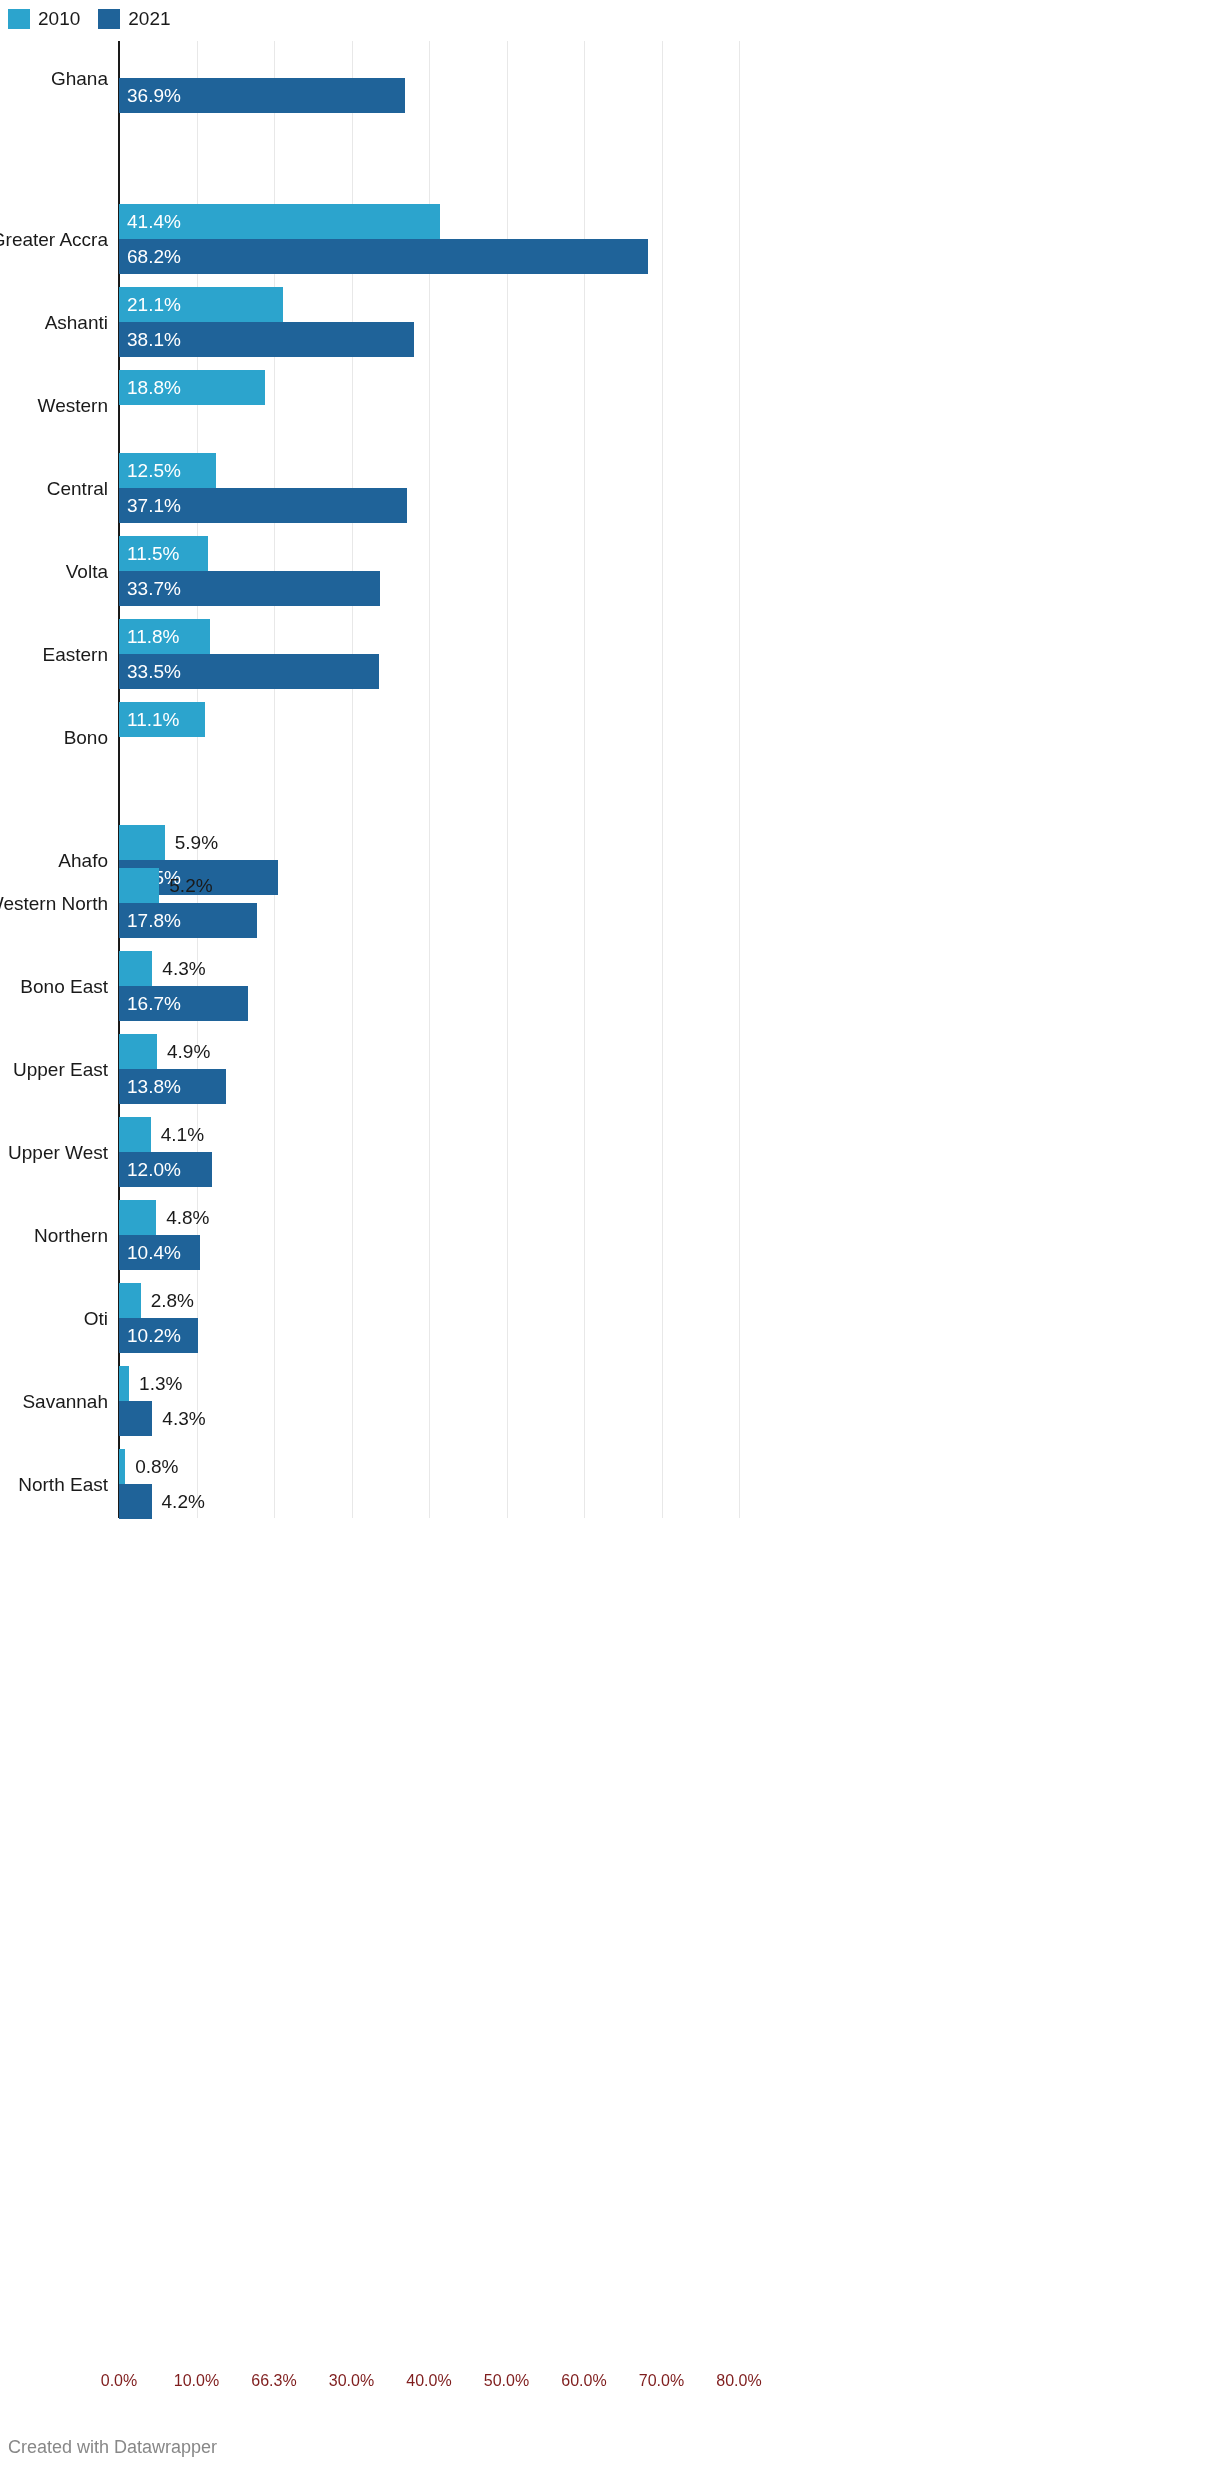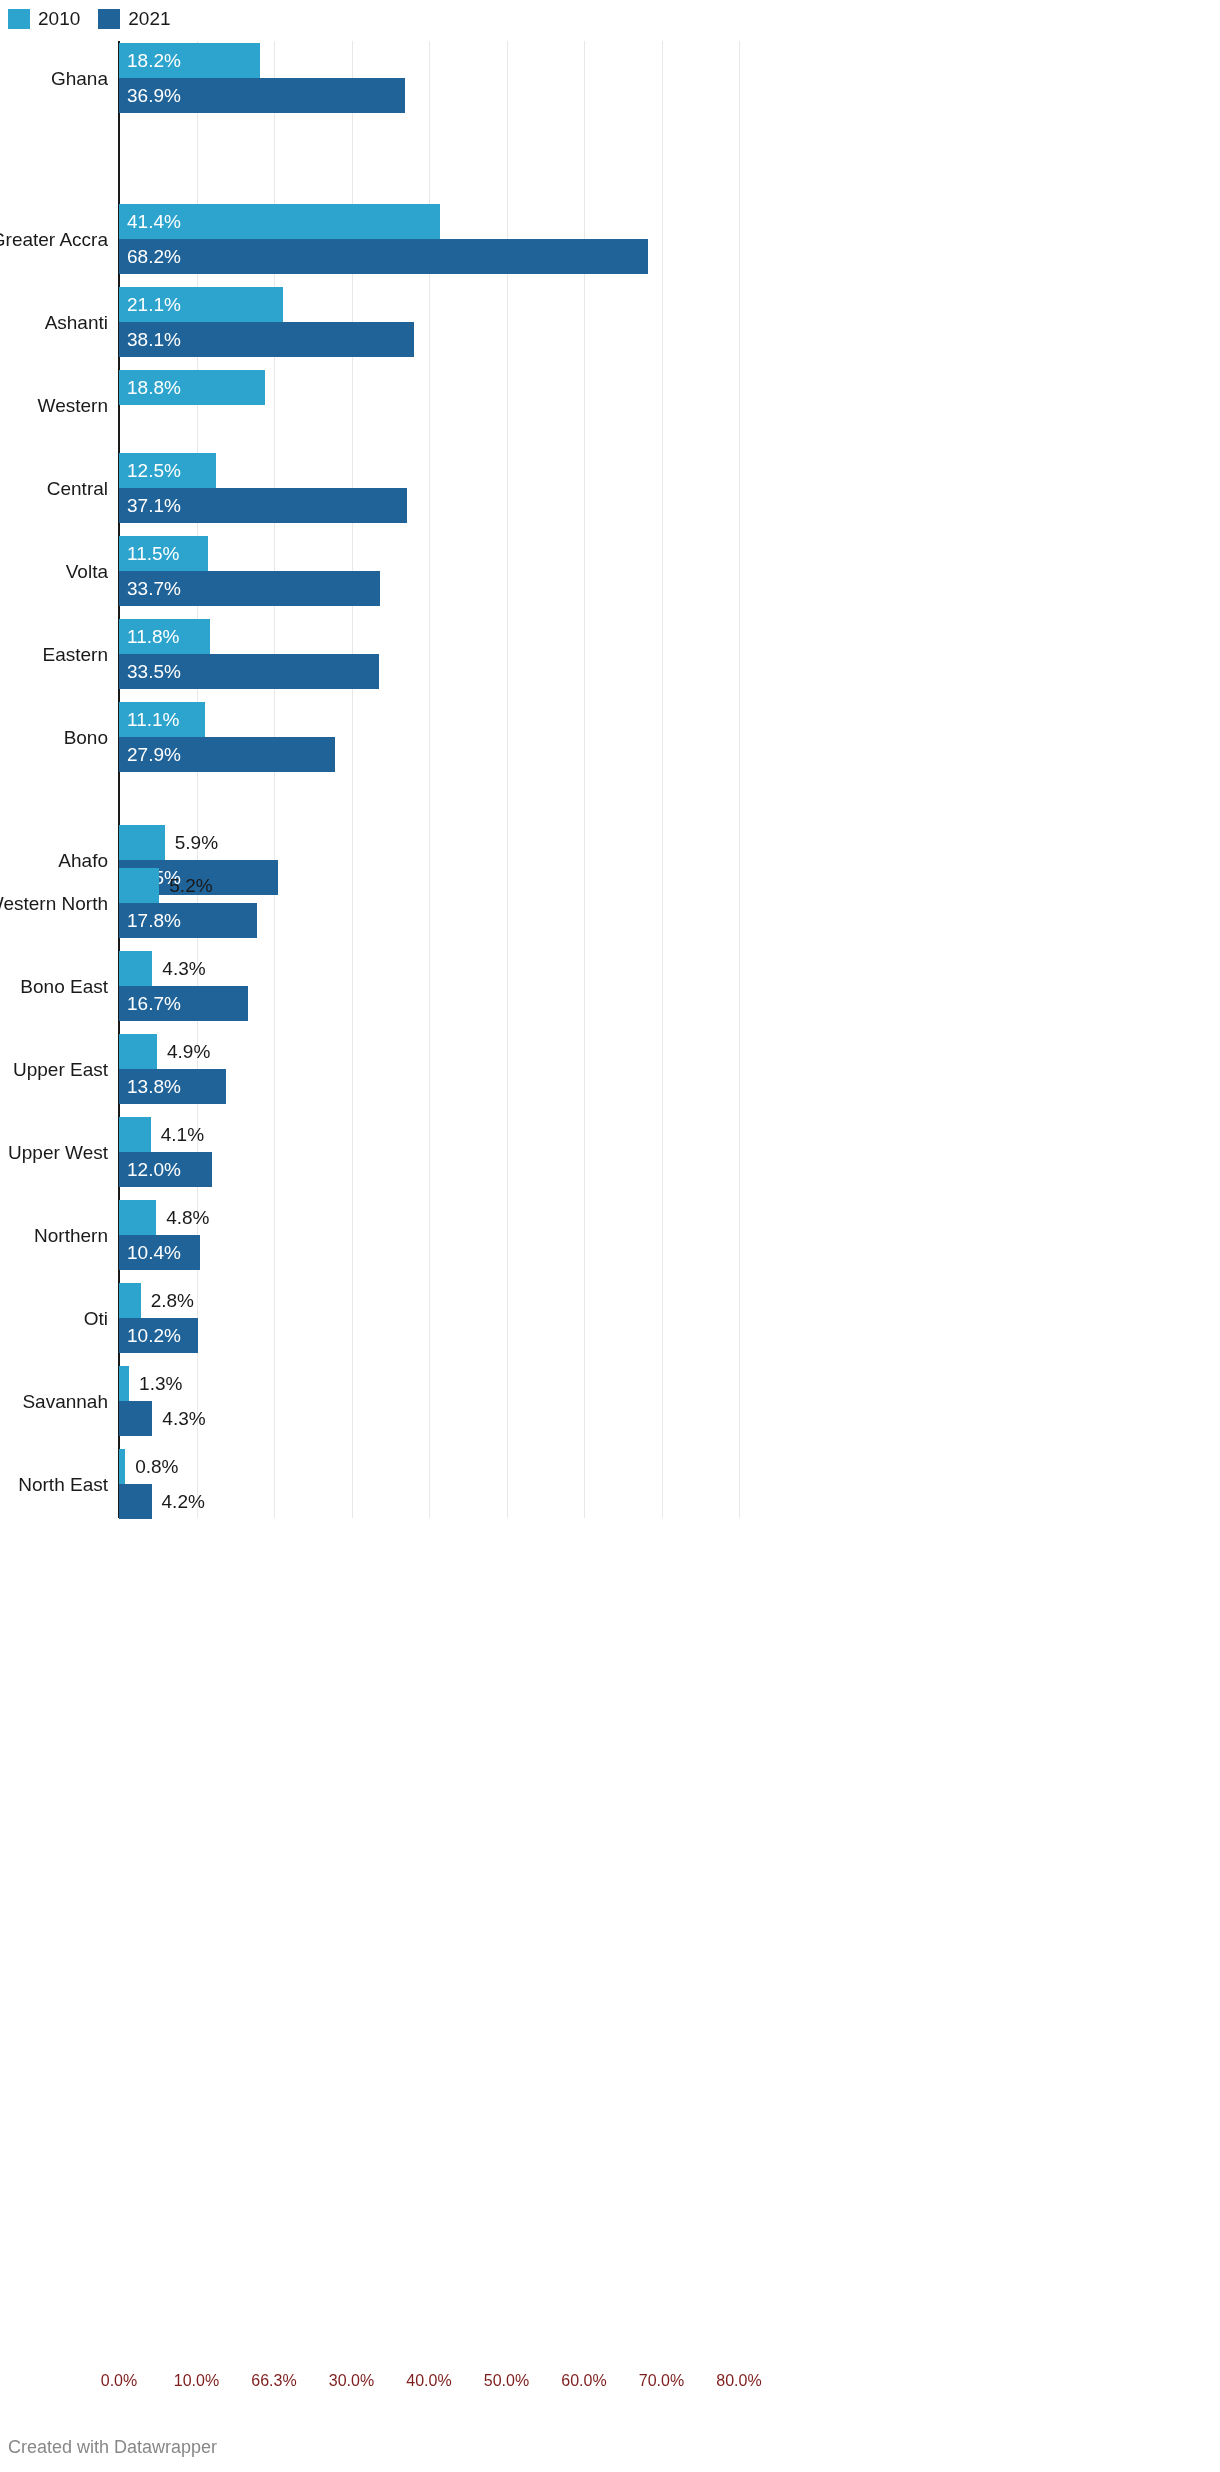--- a/index.html
+++ b/index.html
@@ -168,24 +168,20 @@
       <div class="gridline" style="left: 429px;"></div>
       <div class="gridline" style="left: 506.5px;"></div>
       <div class="gridline" style="left: 584px;"></div>
       <div class="gridline" style="left: 661.5px;"></div>
       <div class="gridline" style="left: 739px;"></div>
       <div class="axis-baseline"></div>
     </div>
   <div id="rows">
       <div class="row" style="top: 5px; height: 70px;">
         <div class="row-label" style="top: 25px;">Ghana</div>
-        <div class="bar-wrap" style="top: 0px; width: 1000px;">
-          <div class="bar" style="width: 141.05px; background: rgb(44, 164, 205);"></div>
-          <div class="bar-value inside">18.2%</div>
-        </div>
         <div class="bar-wrap" style="top: 35px; width: 1000px;">
           <div class="bar" style="width: 285.975px; background: rgb(31, 99, 153);"></div>
           <div class="bar-value inside">36.9%</div>
         </div>
       </div>
       <div class="row" style="top: 166px; height: 70px;">
         <div class="row-label" style="top: 25px;">Greater Accra</div>
         <div class="bar-wrap" style="top: 0px; width: 1000px;">
           <div class="bar" style="width: 320.85px; background: rgb(44, 164, 205);"></div>
           <div class="bar-value inside">41.4%</div>
@@ -244,24 +240,20 @@
         <div class="bar-wrap" style="top: 35px; width: 1000px;">
           <div class="bar" style="width: 259.625px; background: rgb(31, 99, 153);"></div>
           <div class="bar-value inside">33.5%</div>
         </div>
       </div>
       <div class="row" style="top: 664px; height: 70px;">
         <div class="row-label" style="top: 25px;">Bono</div>
         <div class="bar-wrap" style="top: 0px; width: 1000px;">
           <div class="bar" style="width: 86.025px; background: rgb(44, 164, 205);"></div>
           <div class="bar-value inside">11.1%</div>
-        </div>
-        <div class="bar-wrap" style="top: 35px; width: 1000px;">
-          <div class="bar" style="width: 216.225px; background: rgb(31, 99, 153);"></div>
-          <div class="bar-value inside">27.9%</div>
         </div>
       </div>
       <div class="row" style="top: 747px; height: 70px; margin-top: 40px;">
         <div class="row-label" style="top: 25px;">Ahafo</div>
         <div class="bar-wrap" style="top: 0px; width: 1000px;">
           <div class="bar" style="width: 45.725px; background: rgb(44, 164, 205);"></div>
           <div class="bar-value outside" style="left: 55.725px;">5.9%</div>
         </div>
         <div class="bar-wrap" style="top: 35px; width: 1000px;">
           <div class="bar" style="width: 158.875px; background: rgb(31, 99, 153);"></div>

